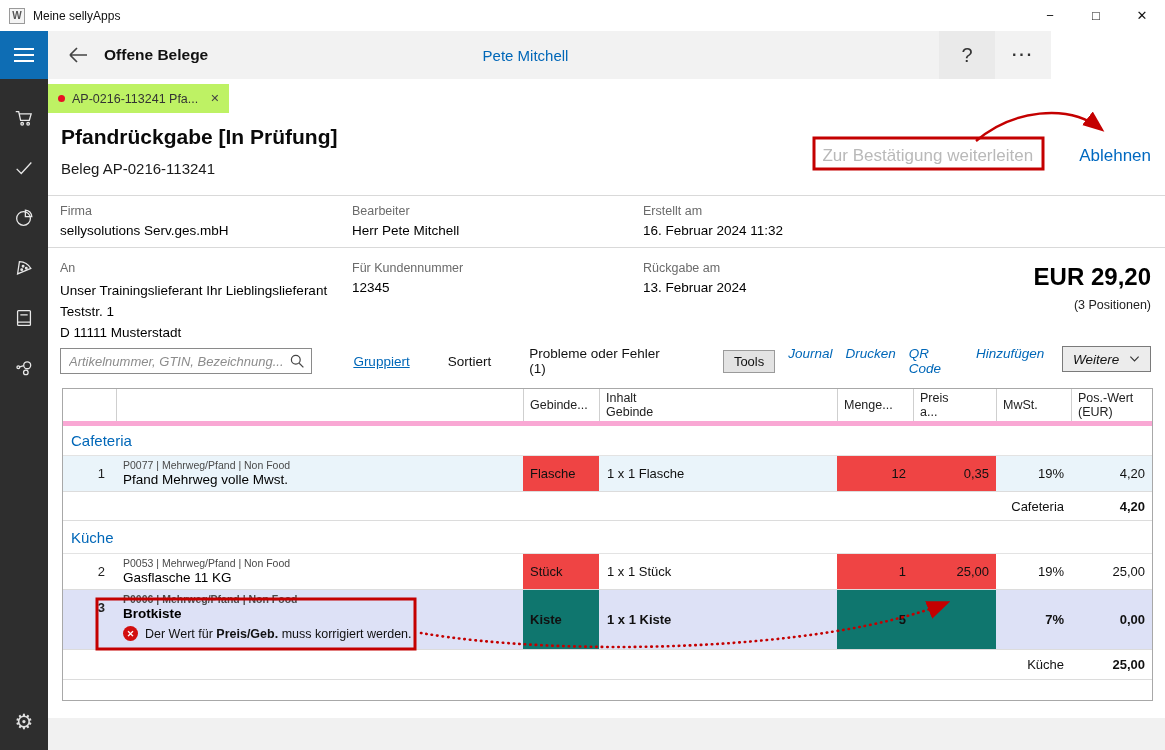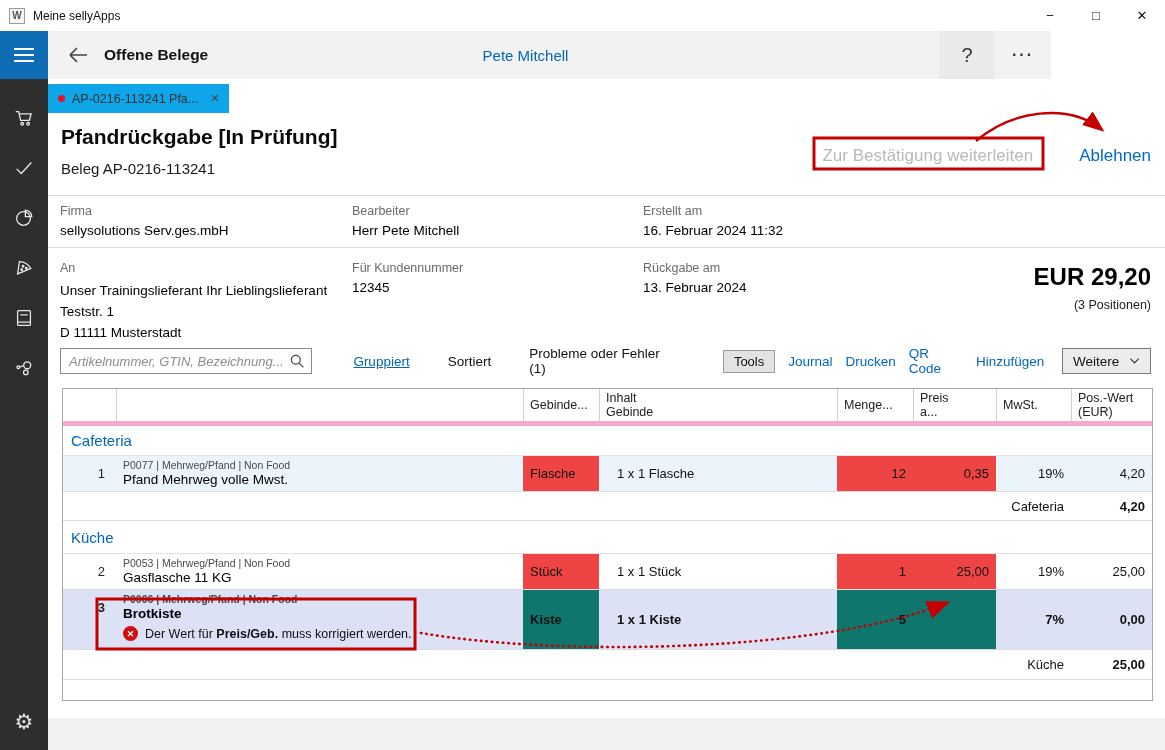--- a/index.html
+++ b/index.html
@@ -38,21 +38,21 @@
   .side-ico svg { stroke:#e8e8e8; fill:none; stroke-width:1.4; }
   .side-ico.first { margin-top:14px; }
   .gear { position:absolute; bottom:8px; left:0; width:48px; height:40px; display:flex;
     align-items:center; justify-content:center; font-family:"DejaVu Sans", sans-serif;
     font-size:21px; color:#e0e0e0; }
 
   
   .content { position:absolute; left:48px; top:79px; width:1117px; height:671px; background:#fff; }
 
   .tabstrip { height:34px; display:flex; align-items:flex-start; }
-  .tab { margin-top:5px; height:29px; background:#0ea5e9; display:flex; align-items:center;
+  .tab { margin-top:5px; height:29px; background:#bef264; display:flex; align-items:center;
     padding:4px 10px; font-size:12.5px; color:#333; }
   .tab-dot { width:7px; height:7px; border-radius:50%; background:#e81123; margin-right:7px; }
   .tab-close { margin-left:12px; font-size:11px; color:#444; }
 
   .docheader { position:relative; height:83px; padding:12px 14px 0 13px; border-bottom:1px solid #d9d9d9; }
   .doc-title { font-size:21px; font-weight:bold; color:#0a0a0a; }
   .doc-subtitle { font-size:15px; margin-top:11px; color:#1a1a1a; }
   .doc-actions { position:absolute; top:33px; right:14px; display:flex; align-items:center; }
   .act-forward { color:#b9b9b9; font-size:17px; padding:0 8px; }
   .act-reject { color:#0069c0; font-size:17px; margin-left:38px; }
@@ -74,21 +74,21 @@
   .toolbar { margin:8px 14px 0 12px; height:26px; display:flex; align-items:center; font-size:13.5px; }
   .search-wrap { position:relative; width:256px; height:26px; }
   .search-input { width:100%; height:100%; border:1px solid #8a8a8a; padding:0 28px 0 8px;
     font-size:13px; font-style:italic; color:#333; font-family:"Liberation Sans", sans-serif; }
   .search-input::placeholder { color:#8c8c8c; font-style:italic; }
   .search-ico { position:absolute; right:7px; top:5px; }
   .tb-link { color:#111; margin-left:38px; }
   .tb-link.grouped { color:#0067b8; text-decoration:underline; margin-left:41px; }
   .tb-btn { margin-left:45px; background:#e3e3e3; border:1px solid #9a9a9a; font-size:13px;
     padding:3px 10px; color:#111; }
-  .tb-right { margin-left:auto; display:flex; align-items:center; }
+  .tb-right { margin-left:auto; display:flex; align-items:flex-start;font-style:italic; }
   .tb-blue { color:#0067b8; margin-left:13px; }
   .more-btn { margin-left:18px; width:92px; height:26px; background:#ececec; border:1px solid #7a7a7a;
     display:flex; align-items:center; justify-content:center; gap:10px; font-size:13.5px; color:#111; }
 
   
   .table { margin:14px 0 0 14px; width:1091px; border:1px solid #a8a8a8; background:#fff; }
   .t-row { display:grid; grid-template-columns:53px 407px 76px 238px 76px 83px 75px 81px; }
   .t-head { height:37px; border-bottom:5px solid #f9a8d4; }
   .t-head > div { display:flex; flex-direction:column; justify-content:center; padding-left:6px;
     font-size:12.5px; line-height:14px; color:#222; border-left:1px solid #cfcfcf; }
@@ -97,21 +97,21 @@
     color:#0067b8; border-bottom:1px solid #e3e3e3; }
   .grp-head.k { height:33px; }
   .item { height:36px; border-bottom:1px solid #dcdcdc; }
   .item.h60 { height:60px; }
   .c { display:flex; align-items:center; }
   .c.num { justify-content:flex-end; padding-right:11px; font-size:13px; color:#222; }
   .c.desc { flex-direction:column; align-items:flex-start; justify-content:center; padding-left:7px; }
   .meta { font-size:10.5px; color:#4a4a4a; line-height:12px; }
   .iname { font-size:13.5px; color:#000; line-height:17px; }
   .c.geb { padding-left:7px; font-size:13px; }
-  .c.inh { padding-left:18px; font-size:13px; }
+  .c.inh { padding-left:8px; font-size:13px; }
   .c.r { justify-content:flex-end; padding-right:7px; font-size:13px; }
   .bg-y { background:#ef4444; }
   .bg-k { background:#0f766e; }
   .row-blue { background:#eaf4fa; }
   .row-sel { background:#dde1f6; }
   .row-sel .iname, .row-sel .c { font-weight:bold; }
   .err-line { display:flex; align-items:center; gap:7px; margin-top:4px; }
   .err-ico { width:15px; height:15px; border-radius:50%; background:#d20f0f; color:#fff;
     font-size:9px; font-weight:bold; display:flex; align-items:center; justify-content:center; flex:0 0 15px; }
   .err-text { font-size:12.5px; color:#111; font-weight:normal; }

